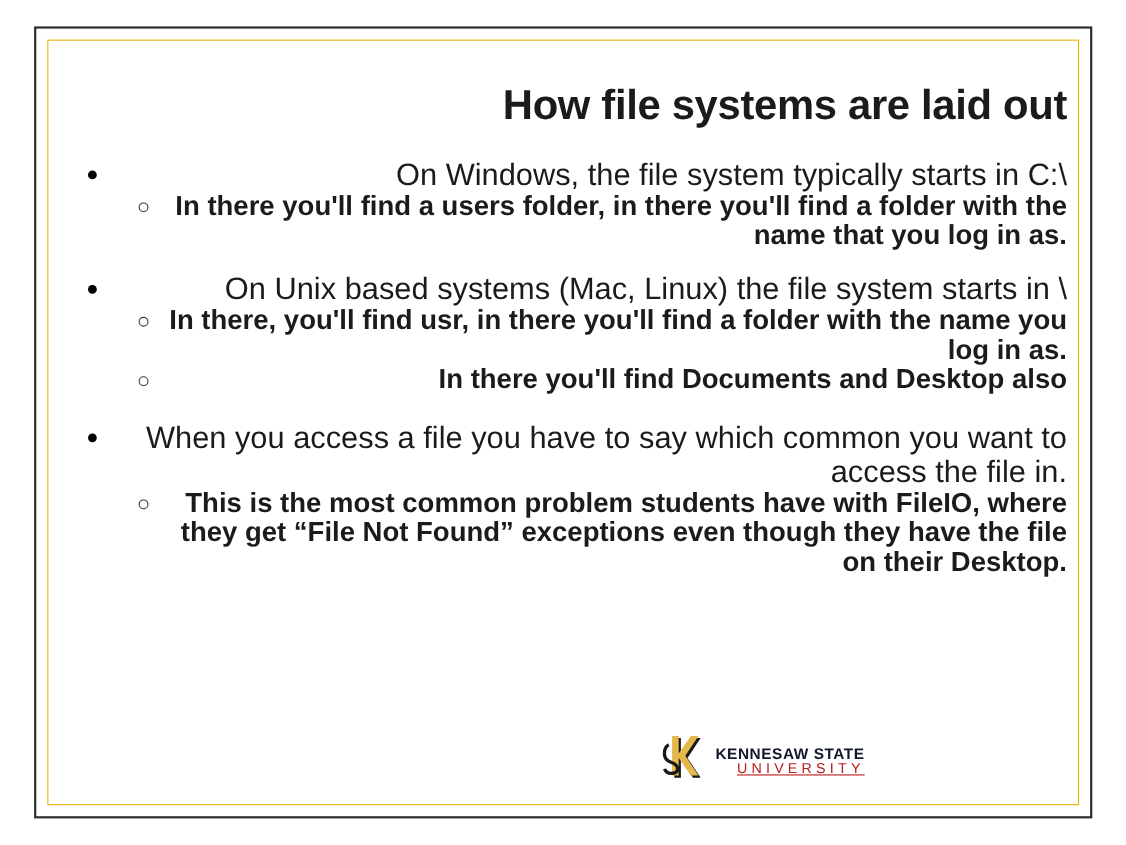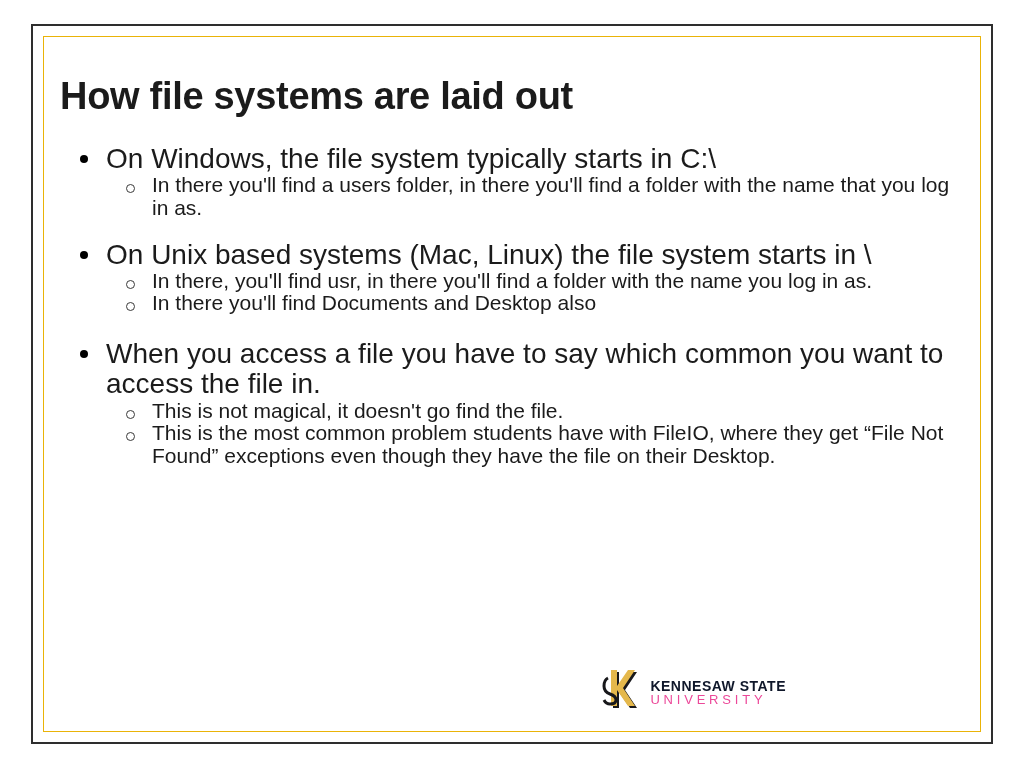--- a/index.html
+++ b/index.html
@@ -2,20 +2,21 @@
 <html><head>
   <meta charset="utf-8">
   <style>
     * { box-sizing: border-box; margin: 0; padding: 0; }
     html, body { width: 1024px; height: 768px; background: #fff; font-family: Arial, Helvetica, sans-serif; }
     .slide {
       position: relative;
       width: 836px;
       height: 768px;
       background: #fff;
+      text-align: right;
     }
     .outer-border {
       position: absolute;
       left: 31px; top: 24px;
       width: 962px; height: 720px;
       border: 2px solid #2e2e2e;
     }
     .inner-border {
       position: absolute;
       left: 43px; top: 36px;
@@ -68,35 +69,35 @@
     }
     ul.inner > li::before {
       content: '';
       position: absolute;
       left: 20px; top: 10px;
       width: 7px; height: 7px;
       border: 1.2px solid #3a3a3a;
       border-radius: 50%;
     }
     .sub-text {
-      font-size: 21px;
+      font-size: 25px;
       line-height: 1.08;
-      font-weight: 400;
+      font-weight: 700;
     }
     .extra-gap { margin-top: 24px; }
     .logo {
       position: absolute;
       right: 50px; bottom: 52px;
       display: flex;
       align-items: center;
       gap: 8px;
     }
     .logo-text { display: flex; flex-direction: column; line-height: 1; }
     .logo-kennesaw { font-size: 14px; font-weight: 700; color: #0f172a; letter-spacing: 0.5px; }
-    .logo-university { font-size: 13px; font-weight: 300; color: #ec4899; letter-spacing: 3.8px; }
+    .logo-university { font-size: 13px; font-weight: 300; color: #b91c1c; letter-spacing: 3.8px; text-decoration: underline; }
   </style>
 </head>
 <body>
 
 <div class="slide">
   <div class="outer-border"></div>
   <div class="inner-border"></div>
 
   <div class="content">
     <h1 class="title">How file systems are laid out</h1>
@@ -120,23 +121,20 @@
           <li>
               <div class="sub-text">In there you'll find Documents and Desktop also</div>
             </li>
         </ul>
       </li>
 
       <li class="extra-gap">
         <div class="main-text">When you access a file you have to say which common you want to access the file in.</div>
         <ul class="inner">
           <li>
-              <div class="sub-text">This is not magical, it doesn't go find the file.</div>
-            </li>
-          <li>
               <div class="sub-text">This is the most common problem students have with FileIO, where they get “File Not Found” exceptions even though they have the file on their Desktop.</div>
             </li>
         </ul>
       </li>
     </ul>
   </div>
 
   <div class="logo">
     <span>
       <svg width="40" height="44" viewBox="0 0 40 44">

